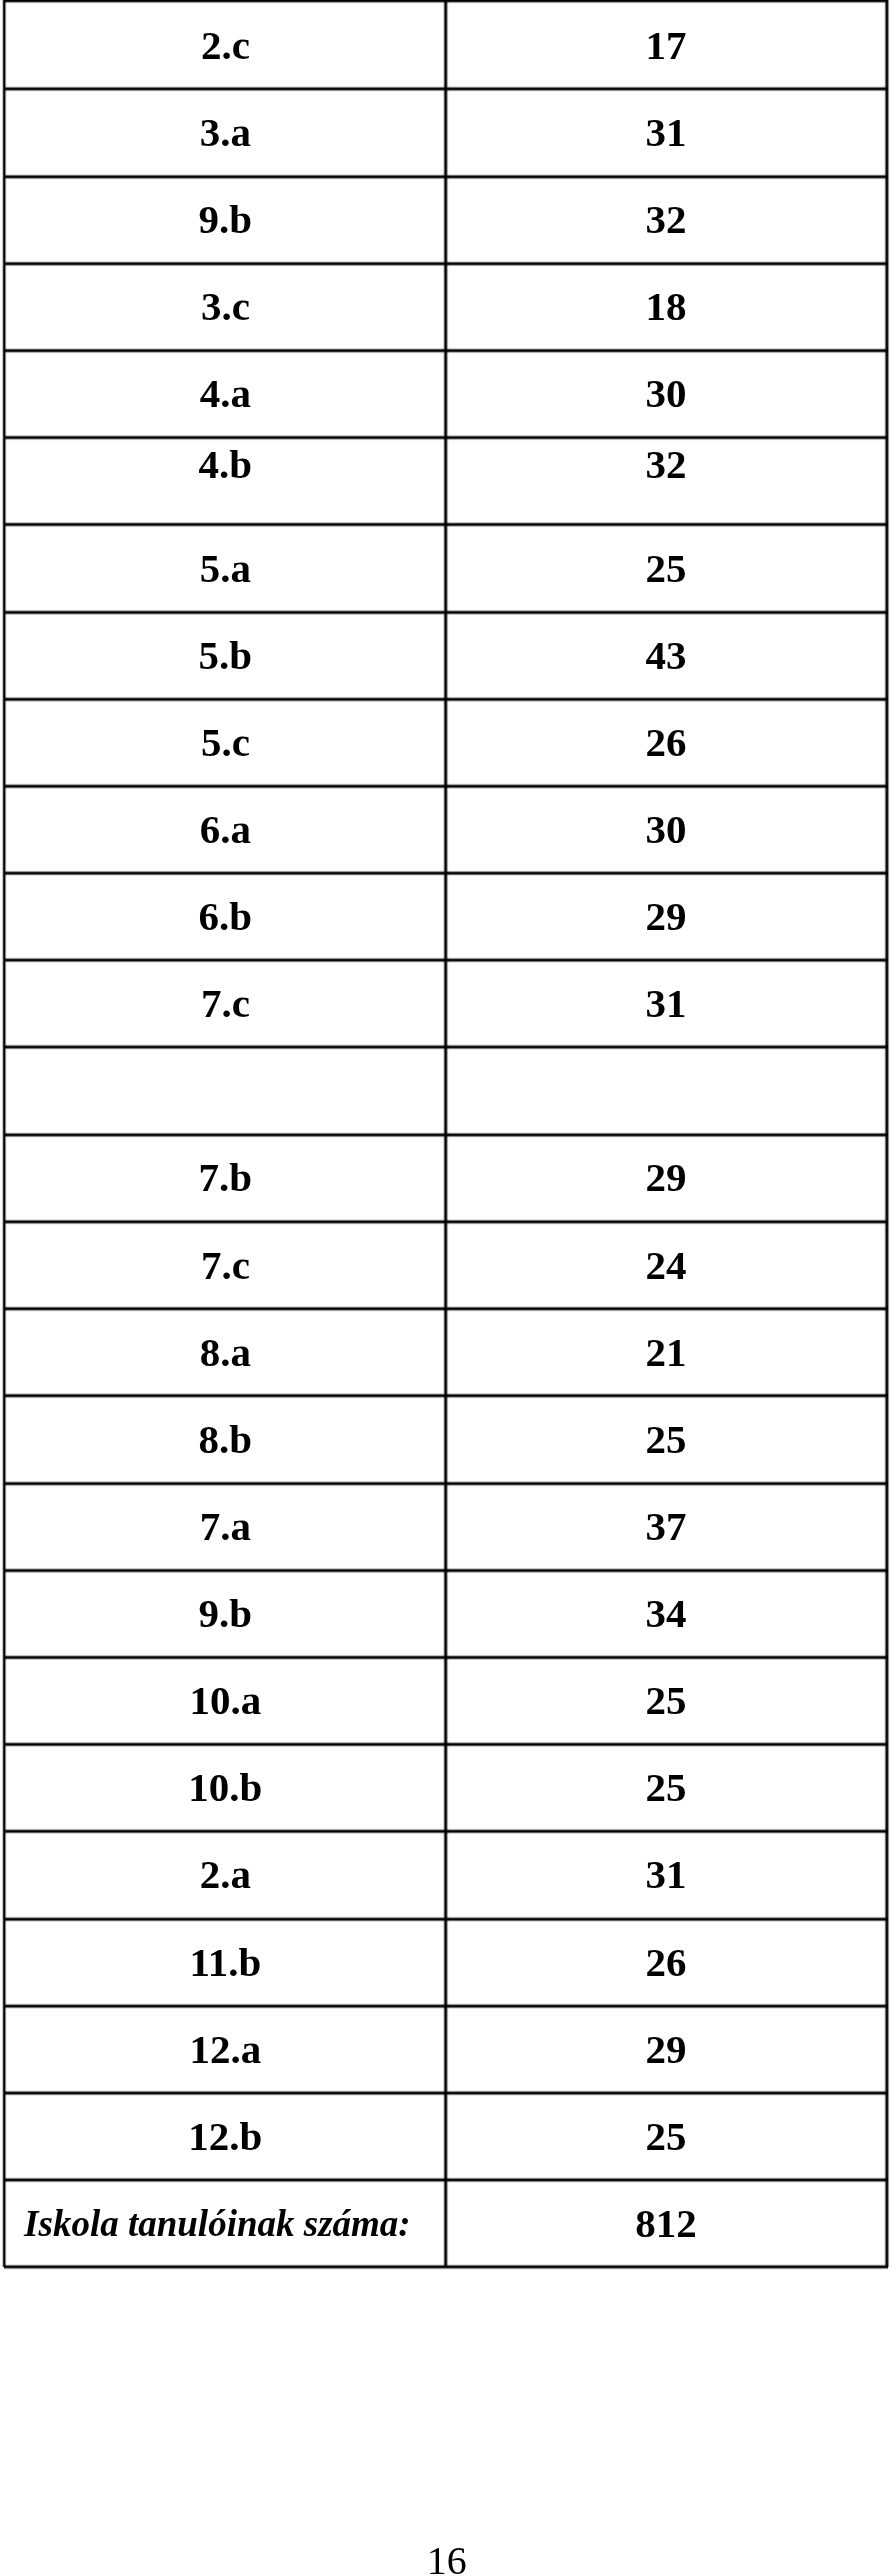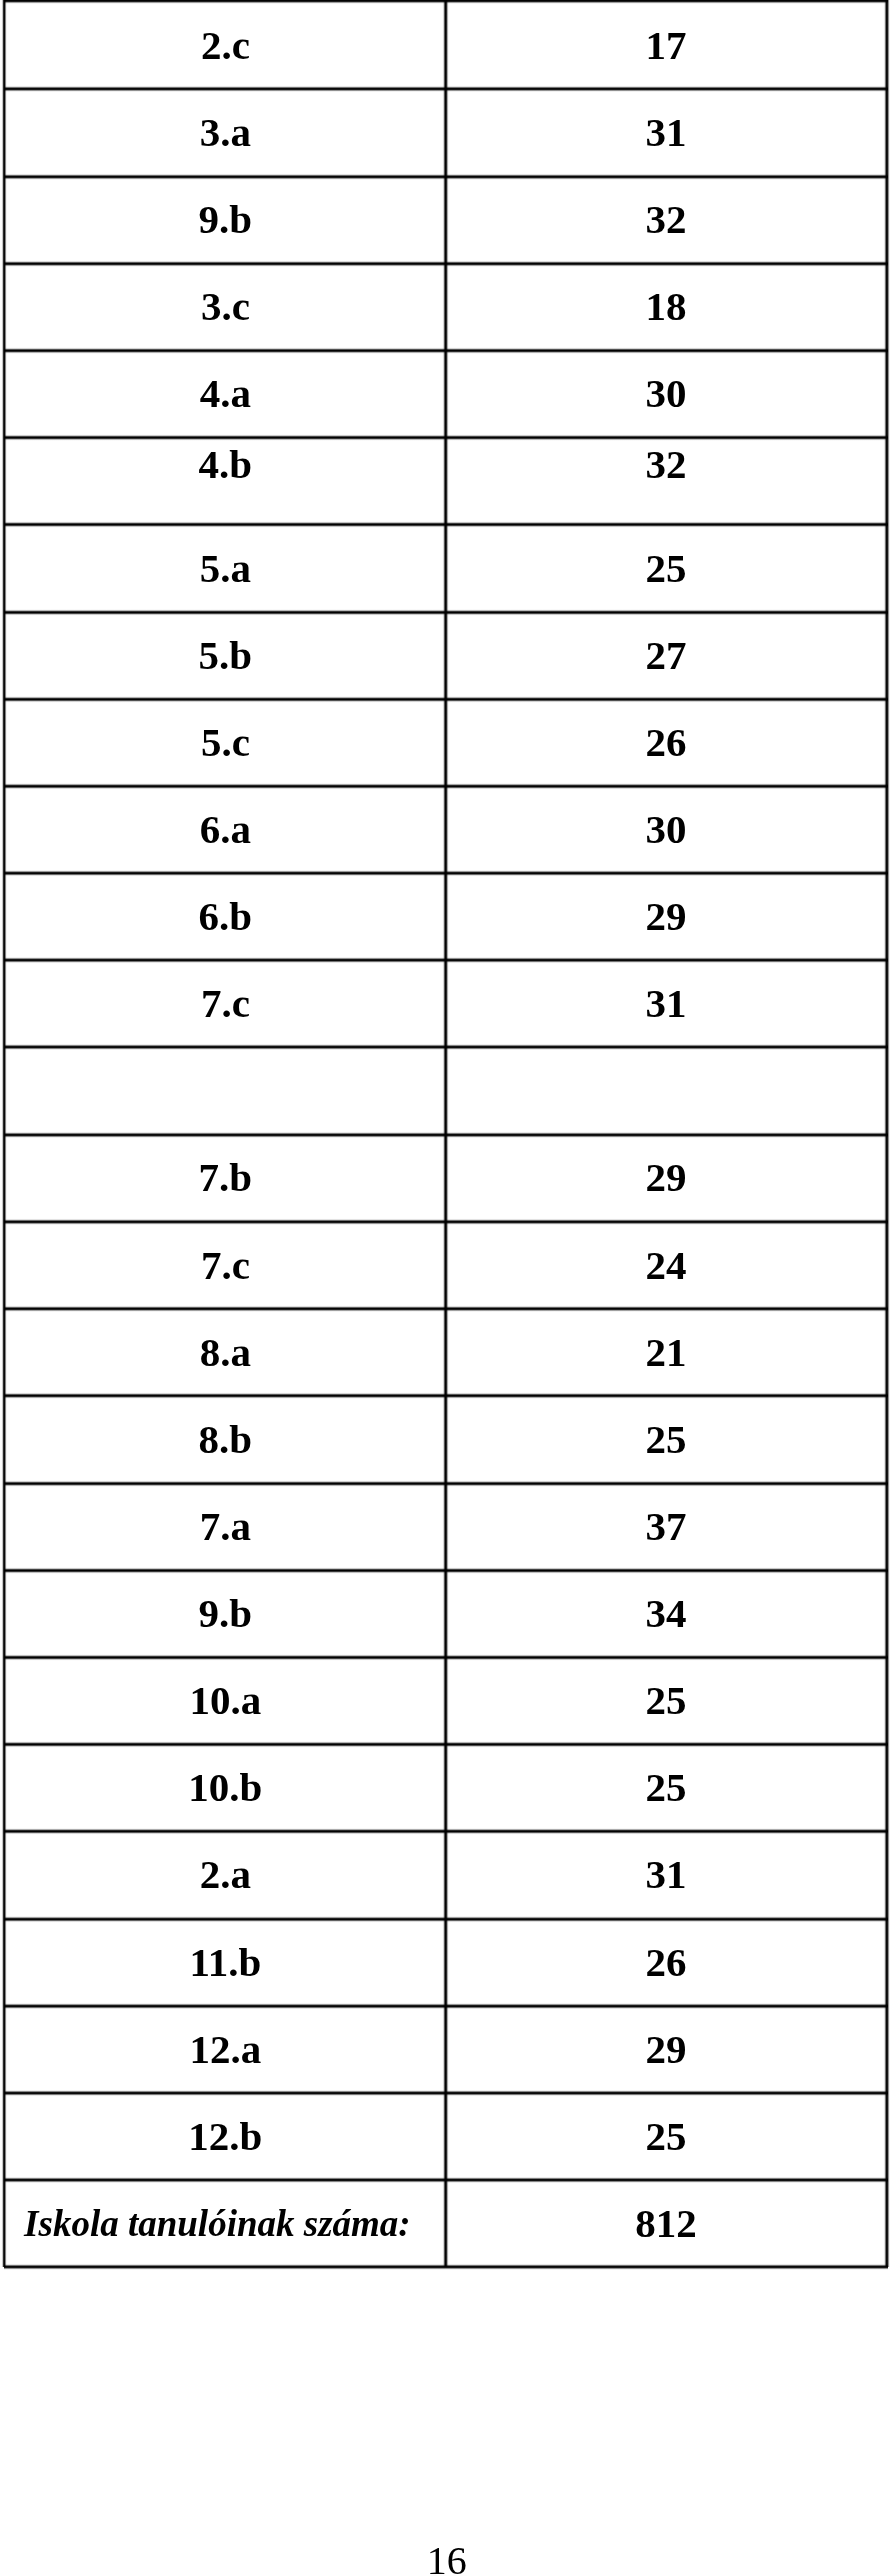--- a/index.html
+++ b/index.html
@@ -113,21 +113,21 @@
         </div>
       <div class="cell cell-value">
           <span>25</span>
         </div>
     </div>
     <div class="row" style="top: 612px; height: 87px;">
       <div class="cell cell-label">
           <span>5.b</span>
         </div>
       <div class="cell cell-value">
-          <span>27</span>
+          <span>43</span>
         </div>
     </div>
     <div class="row" style="top: 699px; height: 87px;">
       <div class="cell cell-label">
           <span>5.c</span>
         </div>
       <div class="cell cell-value">
           <span>26</span>
         </div>
     </div>

